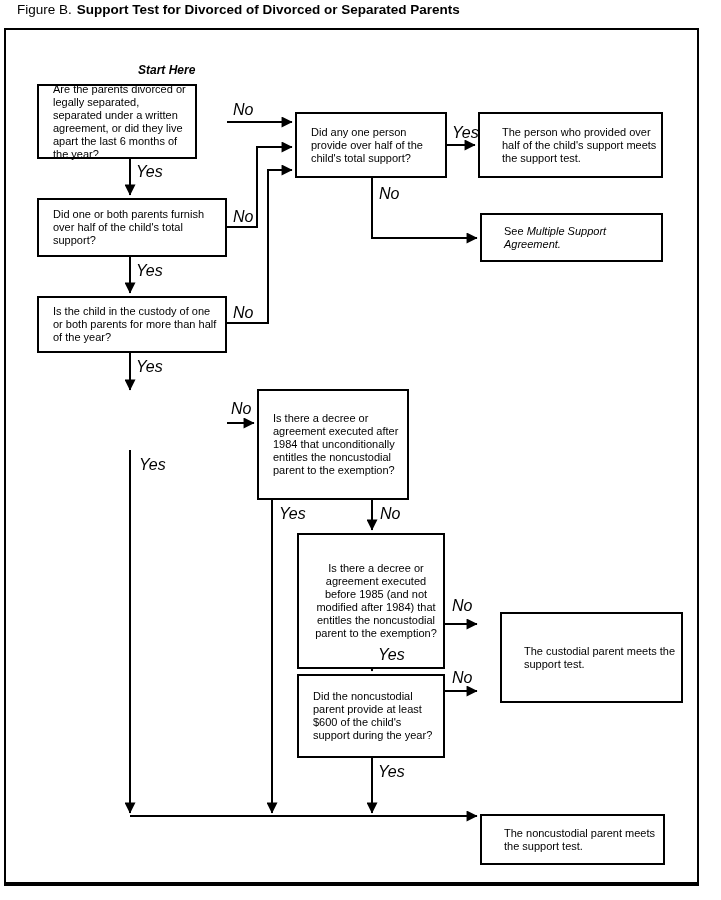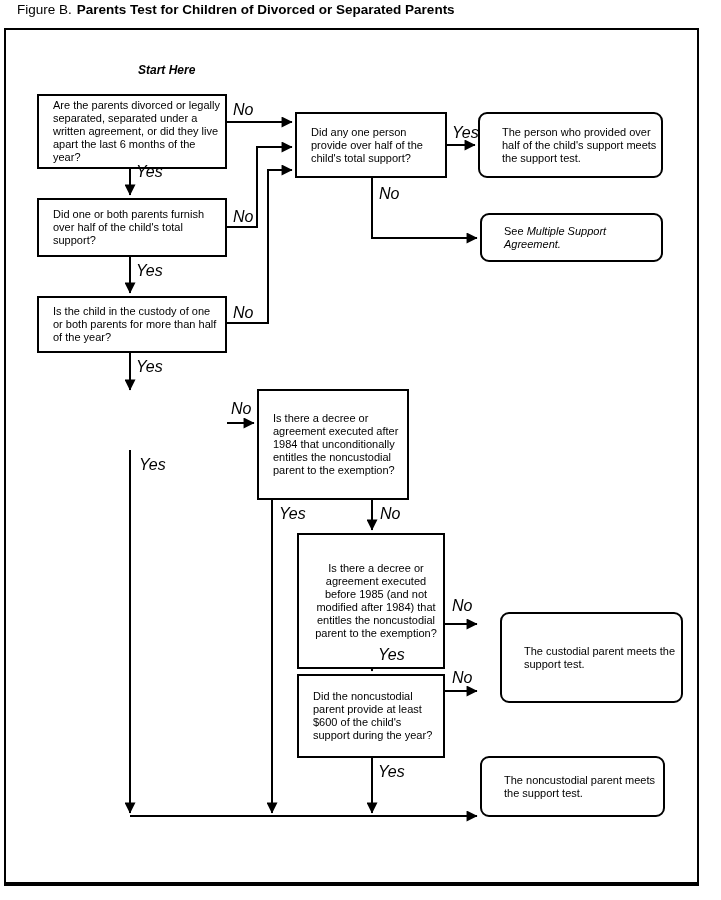--- a/index.html
+++ b/index.html
@@ -19,43 +19,43 @@
   .start{
     position:absolute;left:100px;top:63px;
     font-size:12px;font-weight:bold;font-style:italic;margin-left:38px;
   }
   .node{
     position:absolute;border:2px solid #000;box-sizing:border-box;background:#fff;
     font-size:11px;line-height:13px;
     display:flex;align-items:center;
     padding:4px 4px 4px 14px;
   }
-  .node.result{padding-left:22px;border-radius:9px;}
+  .node.result{padding-left:22px;}
   .lbl{position:absolute;font-size:16px;font-style:italic;white-space:nowrap;}
   
-  #b1 {left:37px; top:84px; width:190px;height:75px;margin-top:10px;}
+  #b1 {left:37px; top:84px; width:160px;height:75px;}
   #b2 {left:37px; top:198px;width:190px;height:59px;}
   #b3 {left:295px;top:112px;width:152px;height:66px;}
   #b4 {left:478px;top:112px;width:185px;height:66px;}
   #msa{left:480px;top:213px;width:183px;height:49px;}
   #b5 {left:37px; top:296px;width:190px;height:57px;}
   #b6 {left:37px; top:393px;width:190px;height:57px;}
   #b7 {left:257px;top:389px;width:152px;height:111px;}
   #b8 {left:297px;top:533px;width:148px;height:136px;text-align:center;}
   #b9 {left:480px;top:612px;width:183px;height:91px;margin-left:20px;}
   #b10{left:297px;top:674px;width:148px;height:84px;}
-  #b11{left:480px;top:756px;width:185px;height:61px;}
+  #b11{left:480px;top:814px;width:185px;height:51px;}
 </style>
 </head>
 <body>
 
 <div class="page">
 
   <div class="title">
-    <span class="prefix">Figure B.</span><span class="main">Parents Test for Children of Divorced or Separated Parents</span>
+    <span class="prefix">Figure B.</span><span class="main">Support Test for Divorced of Divorced or Separated Parents</span>
   </div>
 
   <div class="frame"></div>
 
   <svg class="connectors" width="721" height="900" aria-hidden="true">
     <defs>
       <marker id="arr" viewBox="0 0 10 10" refX="9.5" refY="5" markerWidth="6.5" markerHeight="5.5" orient="auto-start-reverse">
         <path d="M0,0 L10,5 L0,10 z" style="fill:#000;stroke:none"></path>
       </marker>
     </defs>

